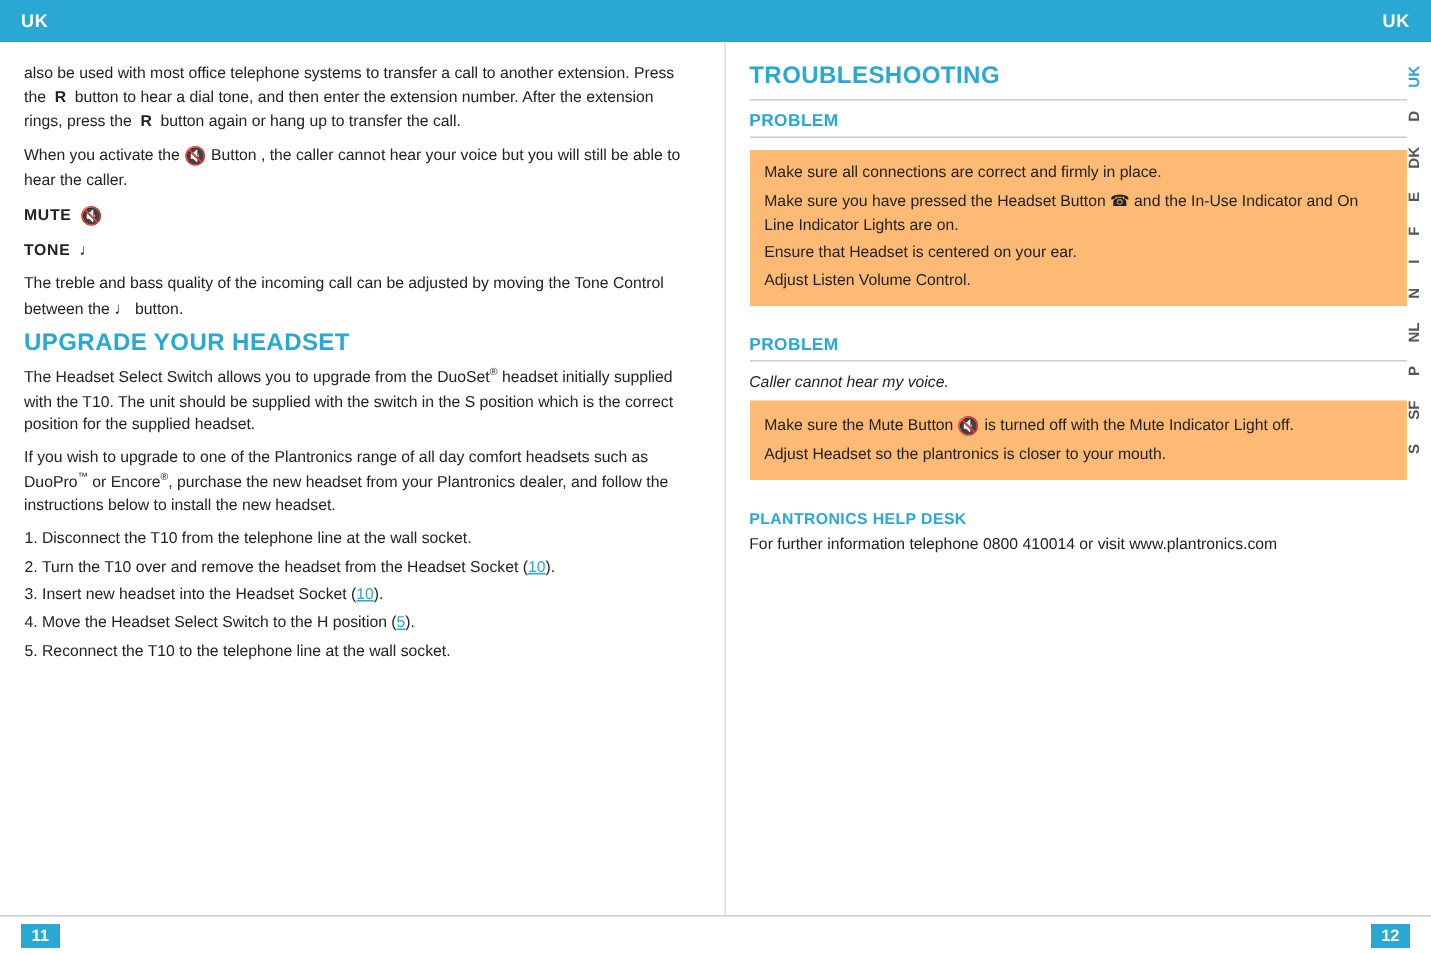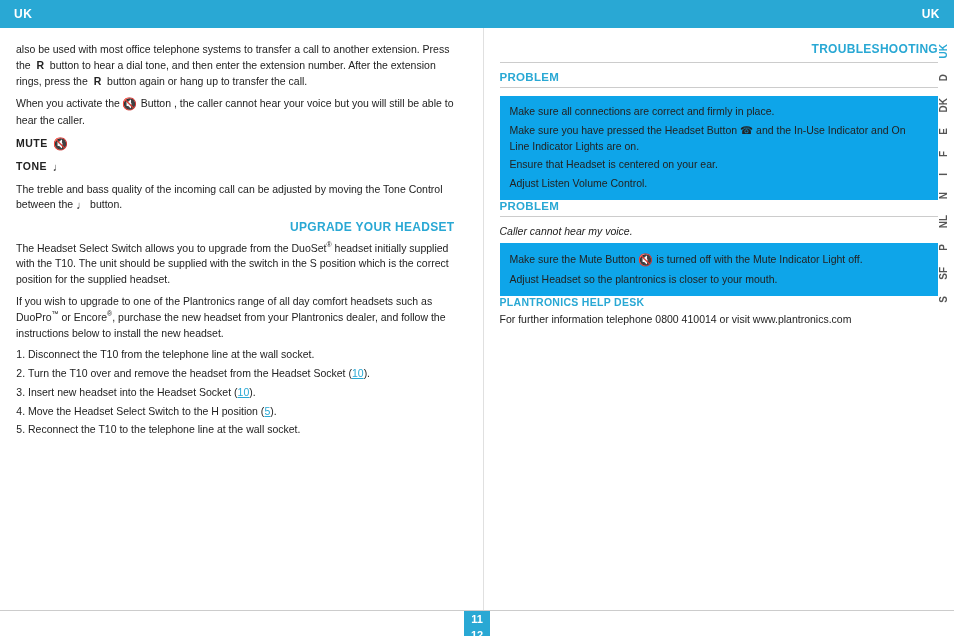--- a/index.html
+++ b/index.html
@@ -84,39 +84,37 @@
     
     .bottom-bar {
       background: #fff;
       border-top: 1px solid #ccc;
       height: 26px;
       display: flex;
       align-items: center;
       justify-content: space-between;
       padding: 0 14px;
       flex-shrink: 0;
-      flex-direction: column;
     }
     .page-number {
       background: #29a8d4;
       color: #fff;
       font-weight: bold;
       font-size: 11px;
       padding: 2px 7px;
     }
 
     
     .section-title {
       color: #29a8d4;
-      font-size: 12px;
+      font-size: 16px;
       font-weight: bold;
       text-transform: uppercase;
       letter-spacing: 0.3px;
       margin-bottom: 6px;
-      text-align: right;
     }
     .subsection-title {
       color: #29a8d4;
       font-size: 11.5px;
       font-weight: bold;
       text-transform: uppercase;
       letter-spacing: 0.3px;
       margin-bottom: 4px;
     }
     .divider {
@@ -138,23 +136,23 @@
       letter-spacing: 0.5px;
       display: inline;
     }
     .italic-text {
       font-style: italic;
       font-size: 10.5px;
       color: #222;
       margin-bottom: 6px;
     }
     .blue-box {
-      background: #0ea5e9;
+      background: #fdba74;
       padding: 8px 10px;
-      margin-bottom: 0;
+      margin-bottom: 20px;
       font-size: 10.5px;
       color: #222;
       line-height: 1.5;
     }
     .blue-box p {
       margin-bottom: 3px;
     }
     .blue-box p:last-child {
       margin-bottom: 0;
     }

